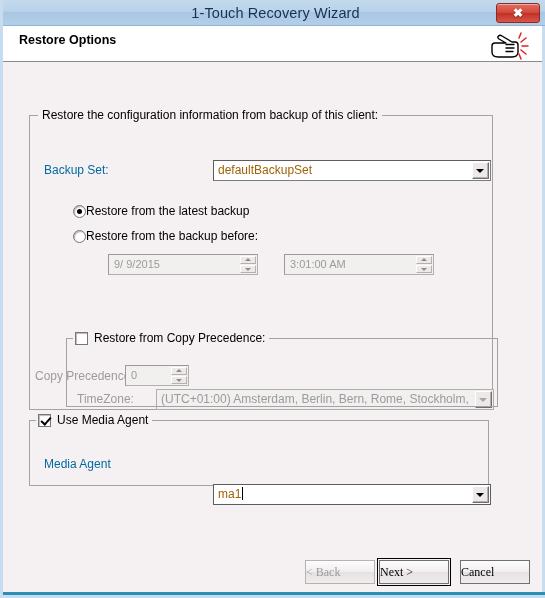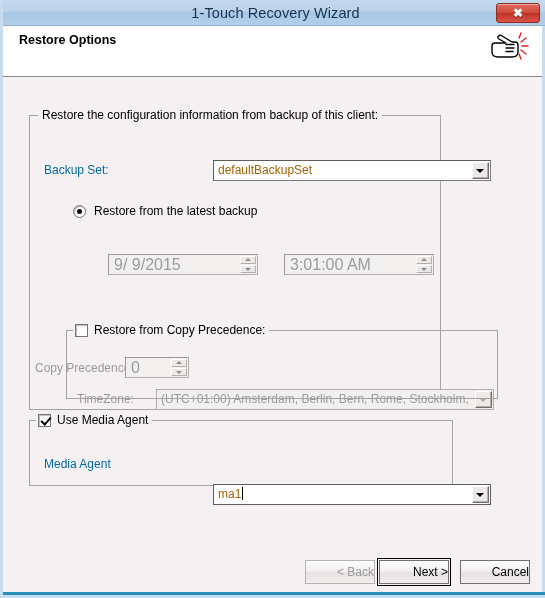--- a/index.html
+++ b/index.html
@@ -68,21 +68,21 @@
     font-size: 12px;
     font-weight: bold;
     font-family: "Liberation Serif", serif;
     text-shadow: 0 1px 1px rgba(0,0,0,.45);
   }
 
   
   #header {
     position: absolute;
     left: 0; top: 26px;
-    width: 539px; height: 51px;
+    width: 539px; height: 36px;
     background: #ffffff;
     border-bottom: 1px solid #8a8a8a;
   }
   #header-title {
     position: absolute;
     left: 16px; top: 7px;
     font-size: 12.5px;
     font-weight: bold;
     color: #000000;
   }
@@ -123,23 +123,23 @@
     white-space: nowrap;
   }
   .group-caption.with-check {
     left: 6px;
     padding-left: 2px;
     display: flex;
     align-items: center;
     gap: 6px;
   }
 
-  #group-restore  { left: 26px; top: 36px; width: 412px; height: 295px; }
-  #group-copyprec { left: 36px; top: 214px; width: 432px; height: 69px; }
-  #group-media    { left: 26px; top: 341px; width: 424px; height: 66px; }
+  #group-restore  { left: 26px; top: 36px; width: 464px; height: 295px; }
+  #group-copyprec { left: 36px; top: 222px; width: 432px; height: 69px; }
+  #group-media    { left: 26px; top: 341px; width: 460px; height: 66px; }
 
   
   .lbl {
     position: absolute;
     font-size: 12px;
     color: #0369a1;
     white-space: nowrap;
   }
   .lbl.disabled { color: #9b9b9b; }
 
@@ -202,21 +202,20 @@
     background: #000;
     vertical-align: -2px;
     margin-left: 1px;
   }
 
   
   .radio-row {
     position: absolute;
     display: flex;
     align-items: center;
-    gap: 8px;
     cursor: pointer;
   }
   .radio {
     width: 13px; height: 13px;
     border-radius: 50%;
     background: #ffffff;
     border: 1px solid #767676;
     box-shadow: inset 1px 1px 1px rgba(0,0,0,.30);
     position: relative;
     flex: 0 0 auto;
@@ -260,21 +259,21 @@
     background: #f2efef;
     border: 1px solid #b2afaf;
     border-top-color: #9b9898;
     border-left-color: #9b9898;
   }
   .spinfield .val {
     position: absolute;
     left: 5px; top: 0;
     right: 20px;
     line-height: 19px;
-    font-size: 16px;
+    font-size: 11px;
     color: #9b9b9b;
     white-space: nowrap;
     overflow: hidden;
   }
   .spinfield .spinner {
     position: absolute;
     right: 1px; top: 1px;
     width: 16px; height: 17px;
   }
   .spinfield .spinner .up,
@@ -306,22 +305,23 @@
 
   
   .btn {
     position: absolute;
     height: 24px;
     background: linear-gradient(to bottom, #fdfdfd 0%, #f1eeee 48%, #e6e2e2 52%, #efecec 100%);
     border: 1px solid #707070;
     font-size: 12px;
     color: #000000;
     line-height: 22px;
-    text-align: right;
+    text-align: left;
     cursor: pointer;
+    font-family: Liberation Serif, serif;
   }
   .btn.disabled { color: #9b9b9b; border-color: #b6b2b2; cursor: default; }
   .btn.default { outline: 1px solid #000000; outline-offset: 1px; }
 
   #btn-back   { left: 302px; top: 481px; width: 70px; }
   #btn-next   { left: 376px; top: 481px; width: 70px; }
   #btn-cancel { left: 457px; top: 481px; width: 70px; }
 </style>
 </head>
 <body>
@@ -363,20 +363,24 @@
       <div id="combo-backupset" class="combo">
         <div class="val">defaultBackupSet</div>
         <div class="arrow-btn"></div>
       </div>
 
       <div id="radio-latest" class="radio-row">
         <span class="radio checked"></span>
         <span class="text">Restore from the latest backup</span>
       </div>
 
+      <div id="radio-before" class="radio-row">
+        <span class="radio"></span>
+        <span class="text">Restore from the backup before:</span>
+      </div>
 
       <div id="field-date" class="spinfield">
         <div class="val">9/  9/2015</div>
         <div class="spinner">
           <div class="up"></div>
           <div class="dn"></div>
         </div>
       </div>
 
       <div id="field-time" class="spinfield">

